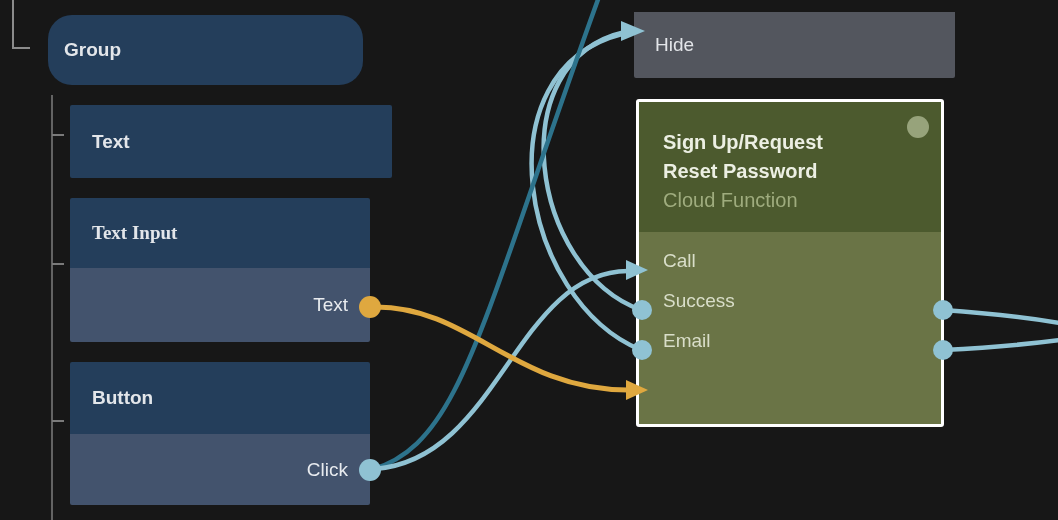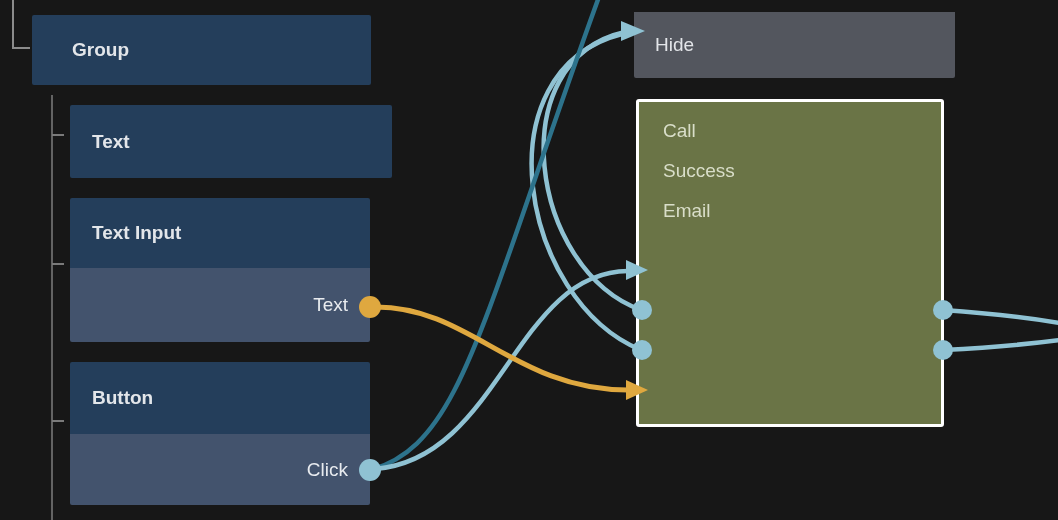--- a/index.html
+++ b/index.html
@@ -25,30 +25,30 @@
                 font-size:19px;color:#D9DEC9;}
   .statusdot{position:absolute;right:12px;top:14px;width:22px;height:22px;border-radius:50%;
              background:#97A37B;}
   svg.overlay{position:absolute;left:0;top:0;pointer-events:none;}
 </style>
 </head>
 <body>
 
 <div id="canvas">
 
-  <div class="node blue-hdr hdr" style="left:32px;top:15px;width:299px;height:70px;padding-left:40px;">
+  <div class="node blue-hdr hdr" style="left:48px;top:15px;width:299px;height:70px;padding-left:16px;border-radius:24px;">
     <span>Group</span>
   </div>
 
   <div class="node blue-hdr hdr" style="left:70px;top:105px;width:300px;height:73px;">
     <span>Text</span>
   </div>
 
   <div class="node" style="left:70px;top:198px;width:300px;">
-    <div class="hdr blue-hdr" style="height:70px;border-radius:2px 2px 0 0;">
+    <div class="hdr blue-hdr" style="height:70px;border-radius:2px 2px 0 0;font-family:Liberation Serif, serif;">
       <span>Text Input</span>
     </div>
     <div class="port-row" style="height:74px;border-radius:0 0 2px 2px;">
       <span>Text</span>
     </div>
   </div>
 
   <div class="node" style="left:70px;top:362px;width:300px;">
     <div class="hdr blue-hdr" style="height:72px;border-radius:2px 2px 0 0;">
       <span>Button</span>
@@ -56,20 +56,25 @@
     <div class="port-row" style="height:71px;border-radius:0 0 2px 2px;">
       <span>Click</span>
     </div>
   </div>
 
   <div class="node gray-node" style="left:634px;top:12px;width:300px;height:66px;border-radius:0 0 2px 2px;">
     <span>Hide</span>
   </div>
 
   <div id="cloud">
+    <div class="chead">
+      <div class="ctitle">Sign Up/Request Reset Password</div>
+      <div class="csub">Cloud Function</div>
+      <div class="statusdot"></div>
+    </div>
     <div class="cbody">
       <div class="cport">
         <span>Call</span>
       </div>
       <div class="cport">
         <span>Success</span>
       </div>
       <div class="cport">
         <span>Email</span>
       </div>

